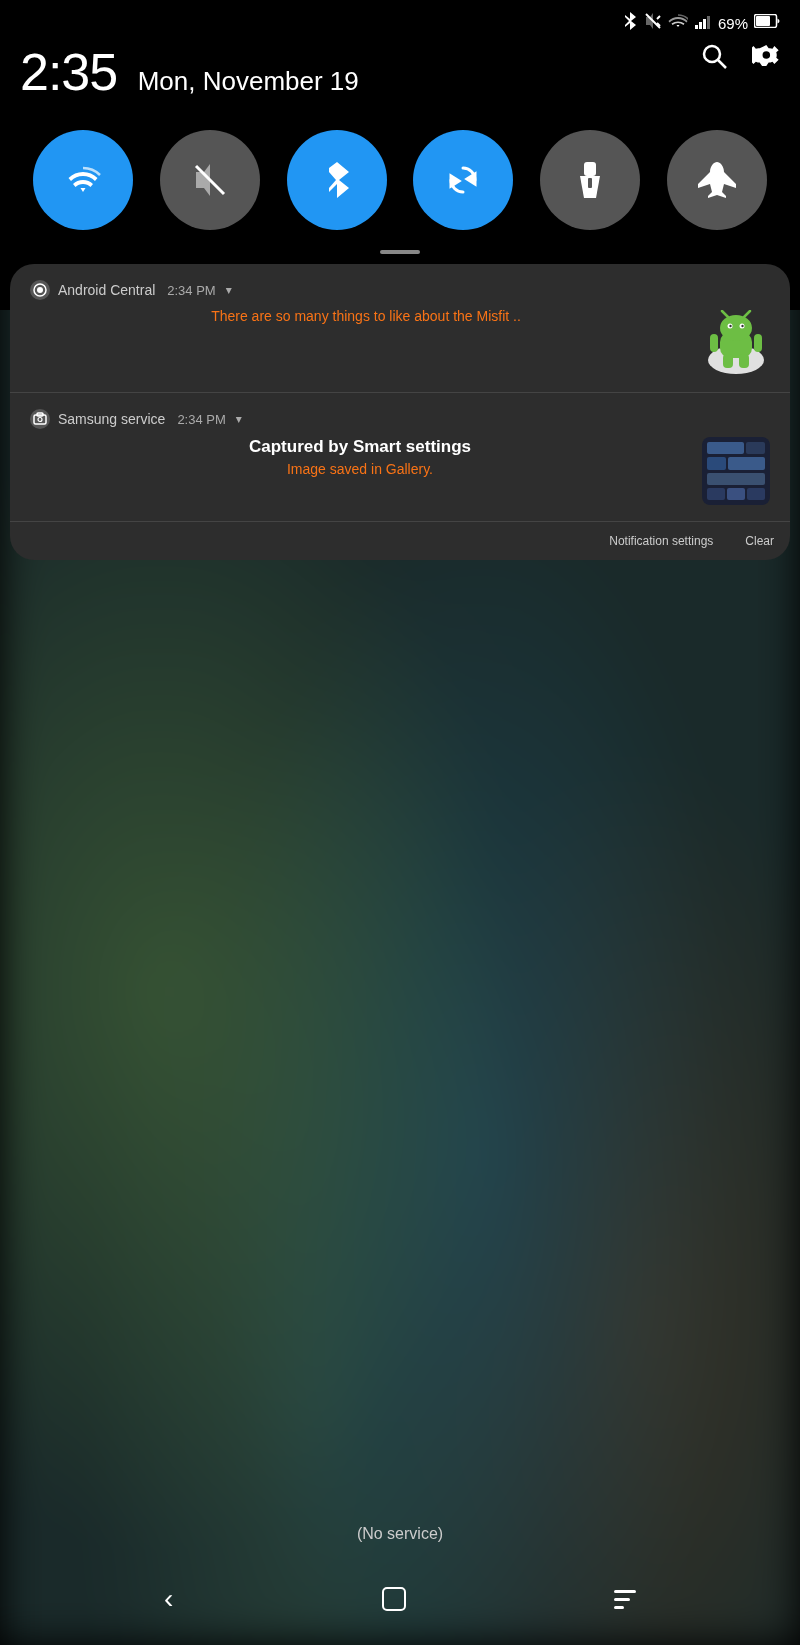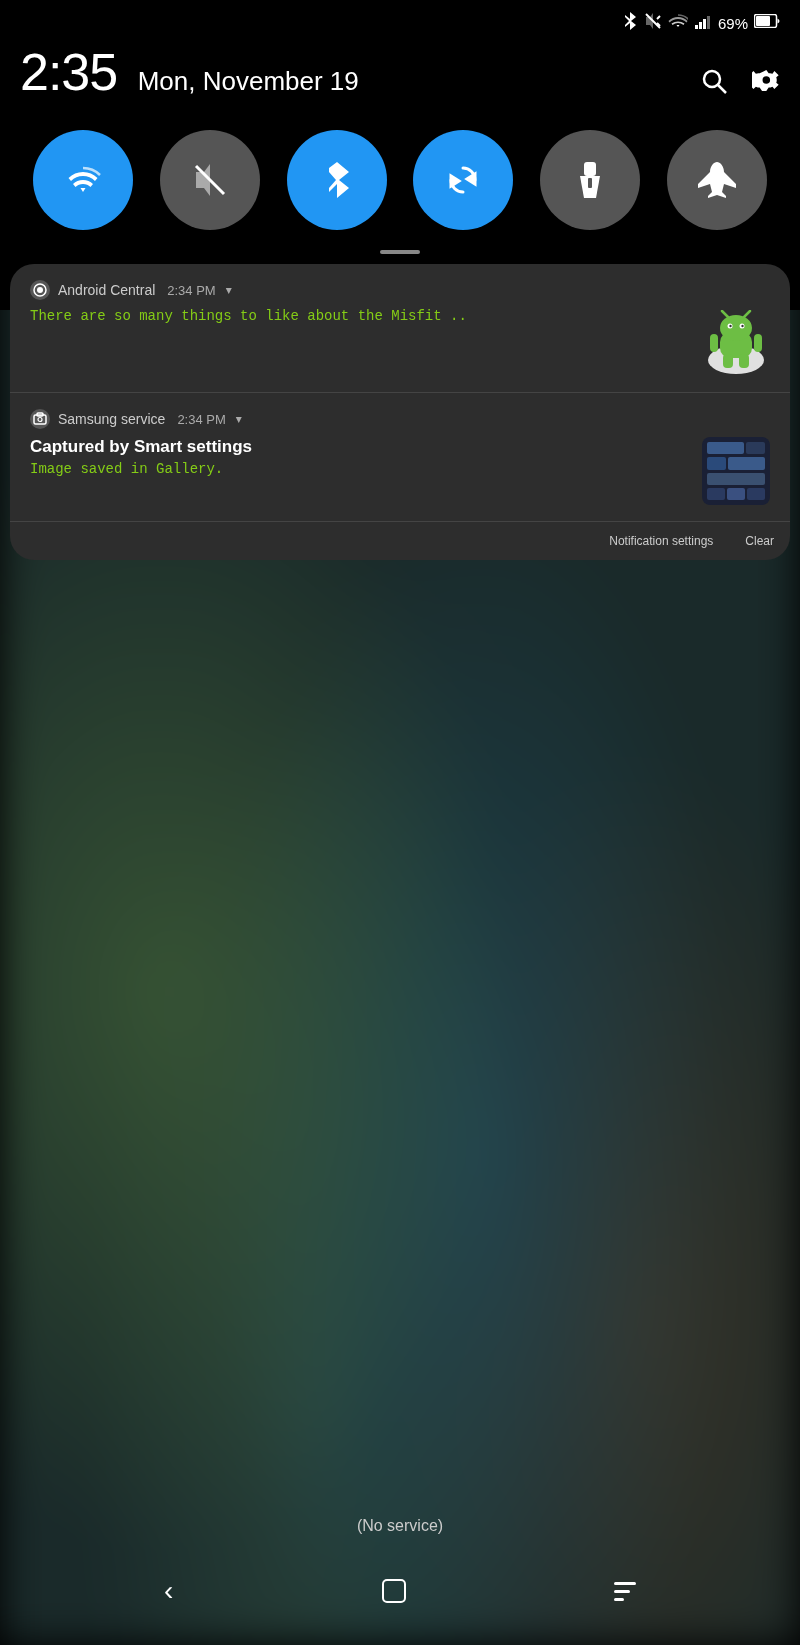--- a/index.html
+++ b/index.html
@@ -68,21 +68,21 @@
     .battery-text {
       color: white;
       font-size: 15px;
       font-weight: 400;
     }
 
     
     .time-row {
       display: flex;
       justify-content: space-between;
-      align-items: flex-end;
+      align-items: flex-start;
       padding: 0 20px 20px;
     }
 
     .time-display {
       color: white;
       font-size: 52px;
       font-weight: 300;
       letter-spacing: -1px;
     }
 
@@ -151,20 +151,21 @@
     .notification-panel {
       background: #2d2d2d;
       border-radius: 24px;
       margin: 0 10px;
       overflow: hidden;
     }
 
     .notification-item {
       padding: 16px 20px;
       position: relative;
+      text-align: center;
     }
 
     .notification-item + .notification-item {
       border-top: 1px solid #444;
     }
 
     .notif-header {
       display: flex;
       align-items: center;
       gap: 8px;
@@ -211,23 +212,22 @@
     }
 
     .notif-title {
       color: white;
       font-size: 17px;
       font-weight: 700;
       margin-bottom: 4px;
     }
 
     .notif-desc {
-      color: #84cc16;
+      color: #f97316;
       font-size: 14px;
-      font-family: Liberation Mono, monospace;
     }
 
     .notif-thumbnail {
       width: 68px;
       height: 68px;
       border-radius: 8px;
       overflow: hidden;
       margin-left: 12px;
       flex-shrink: 0;
     }
@@ -255,21 +255,21 @@
       font-size: 12px;
       background: none;
       border: none;
       cursor: pointer;
       font-weight: 400;
     }
 
     
     .bottom-area {
       position: absolute;
-      bottom: 8px;
+      bottom: 0;
       left: 0;
       width: 100%;
       z-index: 2;
     }
 
     .no-service {
       text-align: center;
       color: #ccc;
       font-size: 16px;
       padding: 20px;

